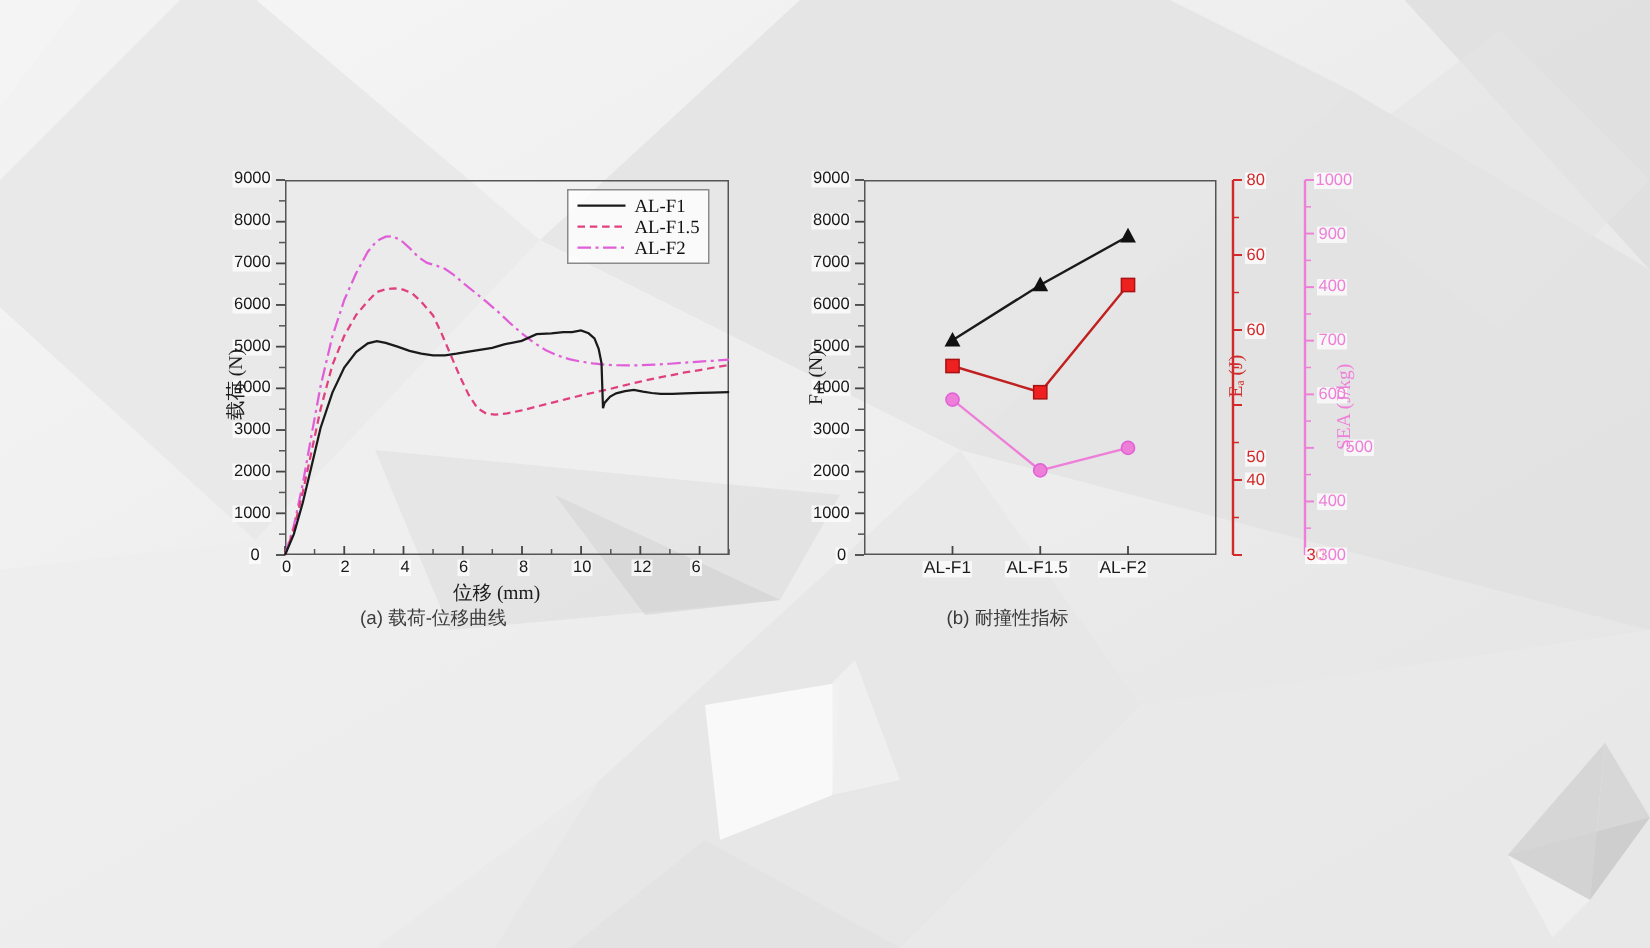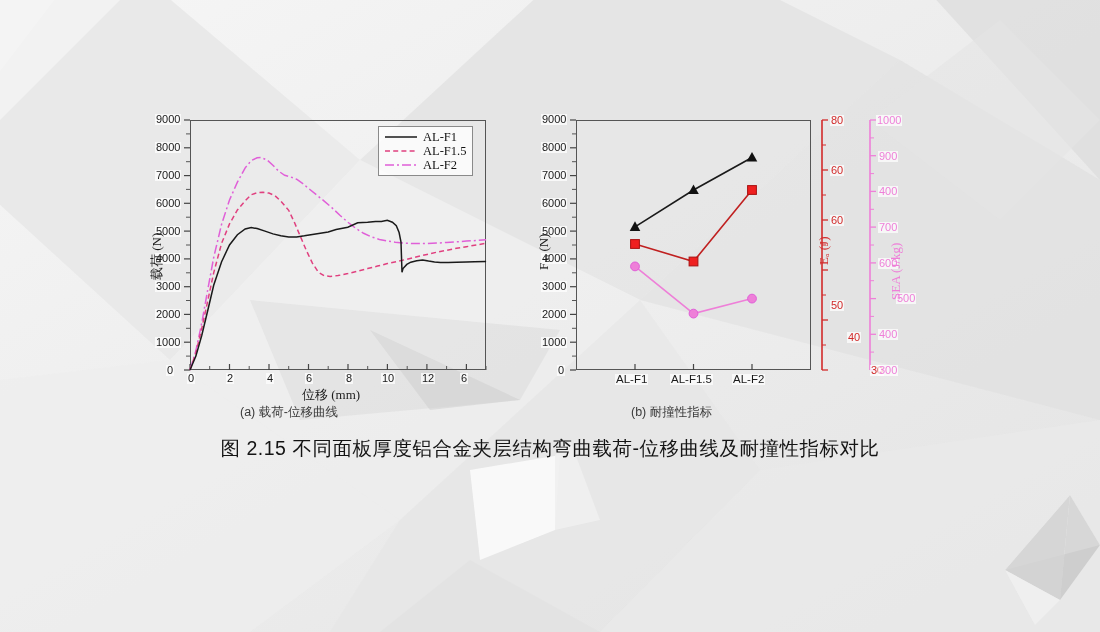--- a/index.html
+++ b/index.html
@@ -333,21 +333,21 @@
       <div class="tick" style="left:11px;top:199px;">2000</div>
       <div class="tick" style="left:11px;top:171px;">3000</div>
       <div class="tick" style="left:11px;top:143px;">4000</div>
       <div class="tick" style="left:11px;top:116px;">5000</div>
       <div class="tick" style="left:11px;top:88px;">6000</div>
       <div class="tick" style="left:11px;top:60px;">7000</div>
       <div class="tick" style="left:11px;top:32px;">8000</div>
       <div class="tick" style="left:11px;top:4px;">9000</div>
 
       <div class="tick red" style="left:300px;top:255px;margin-left:40px;">30</div>
-      <div class="tick red" style="left:300px;top:222px;margin-left:17px;">40</div>
+      <div class="tick red" style="left:300px;top:205px;">40</div>
       <div class="tick red" style="left:300px;top:171px;margin-top:19px;">50</div>
       <div class="tick red" style="left:300px;top:105px;">60</div>
       <div class="tick red" style="left:300px;top:55px;">60</div>
       <div class="tick red" style="left:300px;top:5px;">80</div>
 
       <div class="tick pink" style="left:348px;top:255px;">300</div>
       <div class="tick pink" style="left:348px;top:219px;">400</div>
       <div class="tick pink" style="left:366px;top:183px;">500</div>
       <div class="tick pink" style="left:348px;top:148px;">600</div>
       <div class="tick pink" style="left:348px;top:112px;">700</div>
@@ -367,15 +367,14 @@
       </div>
       <div class="vlab" style="left:358px;top:190px;color:#ee7fd8;">
         <span>SEA (J/kg)</span>
       </div>
 
     </div>
 
     <div class="capsub" style="left:240px;top:404px;">(a) 载荷-位移曲线</div>
     <div class="capsub" style="left:631px;top:404px;">(b) 耐撞性指标</div>
 
-    <div id="maincaption">图 2.15  不同面板厚度铝合金夹层结构弯曲载荷-位移曲线及耐撞性指标对比</div>
   </div>
 </div>
 
 </body></html>

